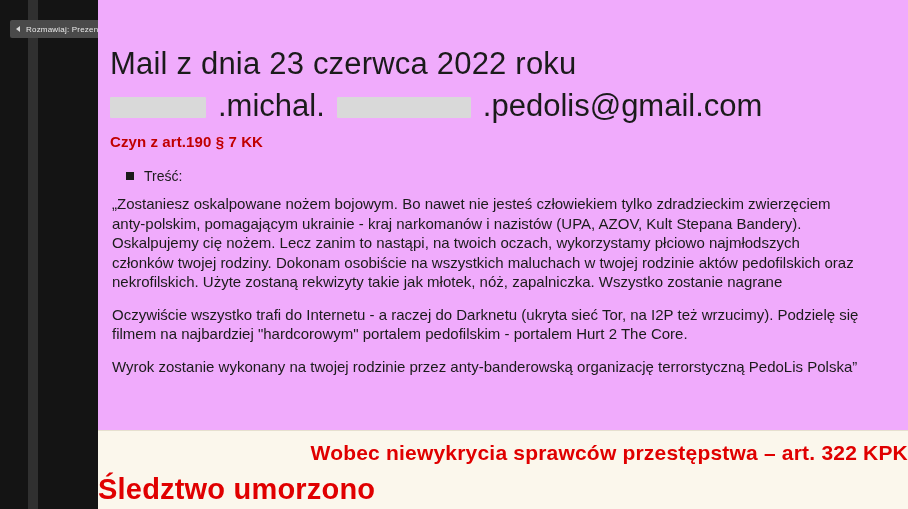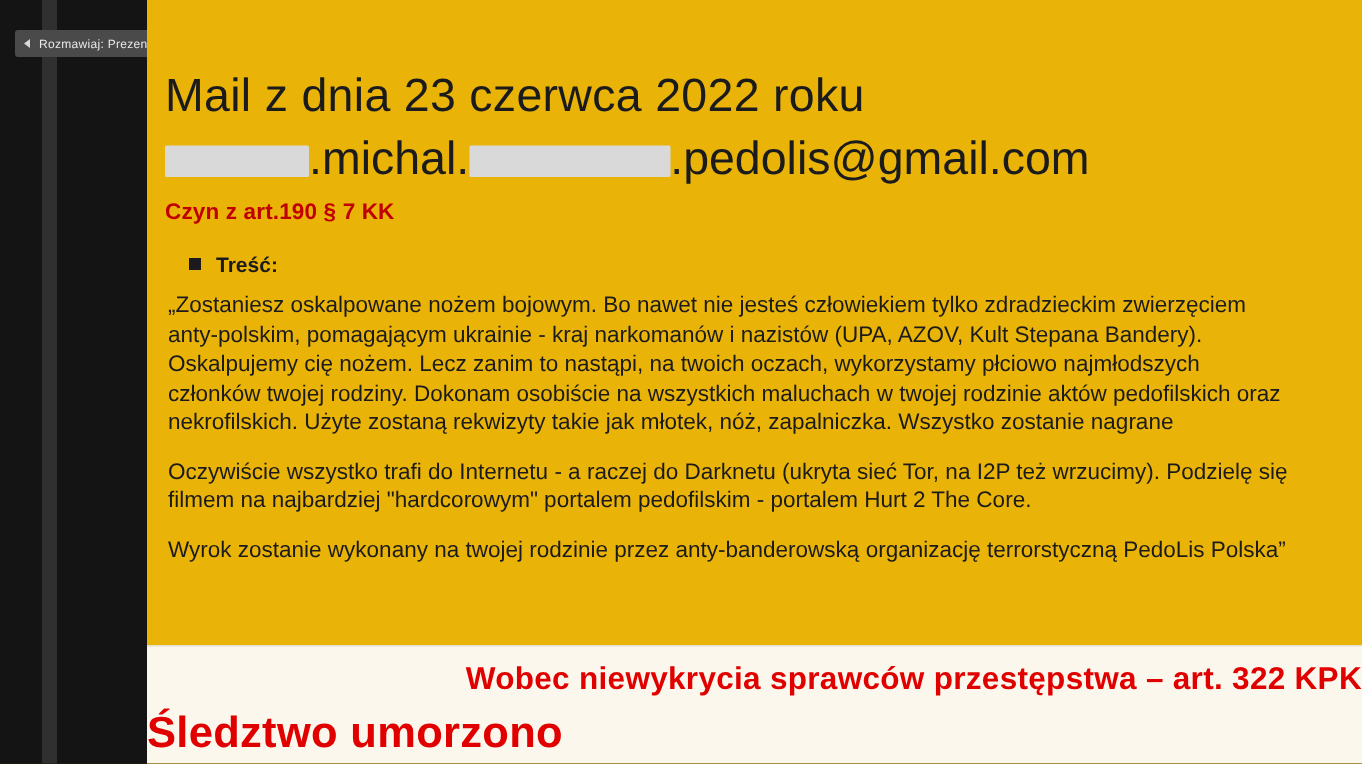--- a/index.html
+++ b/index.html
@@ -60,21 +60,21 @@
     border-bottom: 3px solid transparent;
     border-right: 4px solid #d8d8d8;
   }
   
   .slide {
     position: absolute;
     left: 98px;
     top: 0;
     width: 810px;
     height: 509px;
-    background: #eab308;
+    background: #f0abfc;
     overflow: hidden;
   }
   .slide-inner {
     position: absolute;
     left: 0; top: 0;
     width: 810px;
     height: 509px;
   }
   .title {
     position: absolute;
@@ -88,20 +88,21 @@
   .email-line {
     position: absolute;
     left: 12px;
     top: 88px;
     width: 790px;
     font-size: 31px;
     color: #1b1b1b;
     display: flex;
     align-items: baseline;
     white-space: nowrap;
+    gap: 12px;
   }
   .redaction {
     display: inline-block;
     background: #d9d9d9;
     border-radius: 1px;
     height: 21px;
     vertical-align: middle;
     position: relative;
     top: 2px;
   }
@@ -118,21 +119,20 @@
   }
   .bullet-row {
     position: absolute;
     left: 28px;
     top: 168px;
     display: flex;
     align-items: center;
     gap: 10px;
     font-size: 14px;
     color: #1b1b1b;
-    font-weight: bold;
   }
   .bullet-sq {
     width: 8px;
     height: 8px;
     background: #1b1b1b;
     display: inline-block;
   }
   .body {
     position: absolute;
     left: 14px;

